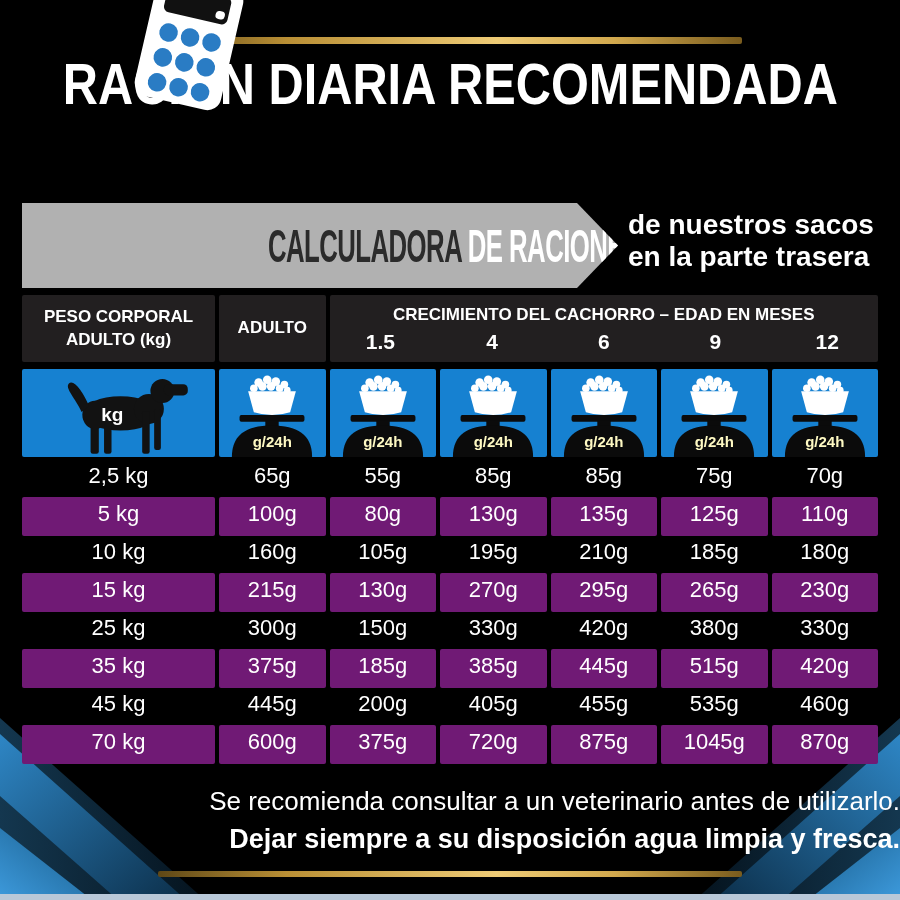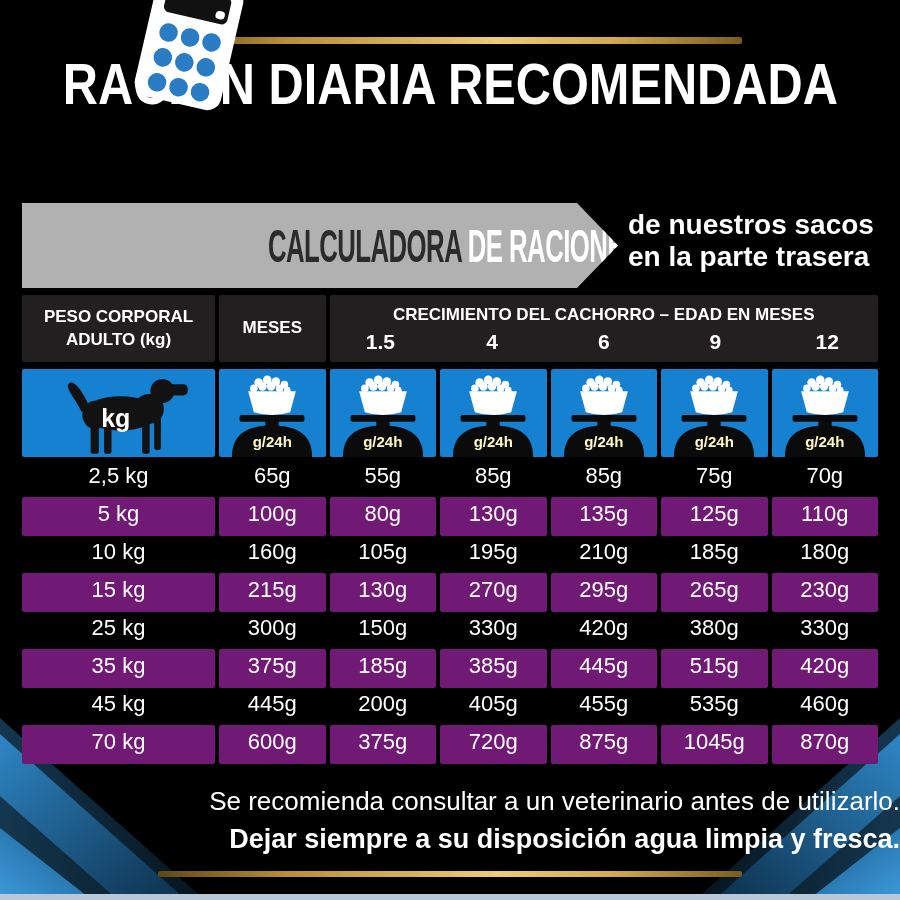--- a/index.html
+++ b/index.html
@@ -34,21 +34,21 @@
   .thead .hcell{background:#221f20;border-radius:2px;height:67px;display:flex;flex-direction:column;
                 justify-content:center;align-items:center;font-weight:bold;font-size:17px;line-height:1.3;text-align:center;}
   .hgrowth{grid-column:3/8;background:#221f20;border-radius:2px;height:67px;padding-top:0;
            display:flex;flex-direction:column;justify-content:center;}
   .growth-title{text-align:center;font-weight:bold;font-size:17px;margin-top:2px;}
   .ages{display:grid;grid-template-columns:repeat(5,1fr);column-gap:10px;margin-top:5px;
         font-size:21px;font-weight:bold;text-align:center;}
   .iconrow{margin-top:7px;height:88px;}
   .icell{background:#1681d1;border-radius:2px;position:relative;overflow:hidden;}
   .dog-svg{position:absolute;left:50%;top:50%;width:172px;height:86px;transform:translate(-50%,-50%);}
-  .kg-label{position:absolute;left:41%;top:40%;font-size:25px;font-weight:bold;color:#fff;}
+  .kg-label{position:absolute;left:41%;top:40%;font-size:19px;font-weight:bold;color:#fff;}
   .bowl-svg{position:absolute;left:50%;top:4px;width:96px;height:84px;transform:translateX(-50%);}
   .bowl-label{position:absolute;left:0;right:0;bottom:7px;text-align:center;font-size:15px;font-weight:bold;color:#fef9c3;}
   .trow{height:38px;}
   .trow .cell{text-align:center;font-size:22px;color:#fff;line-height:38px;height:38px;}
   .trow.hl .cell{background:#701a75;border-radius:2px;height:39px;line-height:34px;margin-top:2px;}
 
   
   .footer{position:absolute;left:8px;right:0;top:786px;text-align:right;z-index:3;margin-left:34px;}
   .footer .f1{font-size:26px;font-weight:400;margin:0 0 7px 0;}
   .footer .f2{font-size:27px;font-weight:bold;margin:0;padding-left:45px;}
@@ -91,21 +91,21 @@
     <div>en la parte trasera</div>
   </div>
 
   <div class="tablezone">
 
     <div class="grid thead">
       <div class="hcell">
         <span>PESO CORPORAL</span>
         <span>ADULTO (kg)</span>
       </div>
-      <div class="hcell">MESES</div>
+      <div class="hcell">ADULTO</div>
       <div class="hgrowth">
         <div class="growth-title">CRECIMIENTO DEL CACHORRO – EDAD EN MESES</div>
         <div class="ages">
           <span>1.5</span>
           <span>4</span>
           <span>6</span>
           <span>9</span>
           <span>12</span>
         </div>
       </div>

